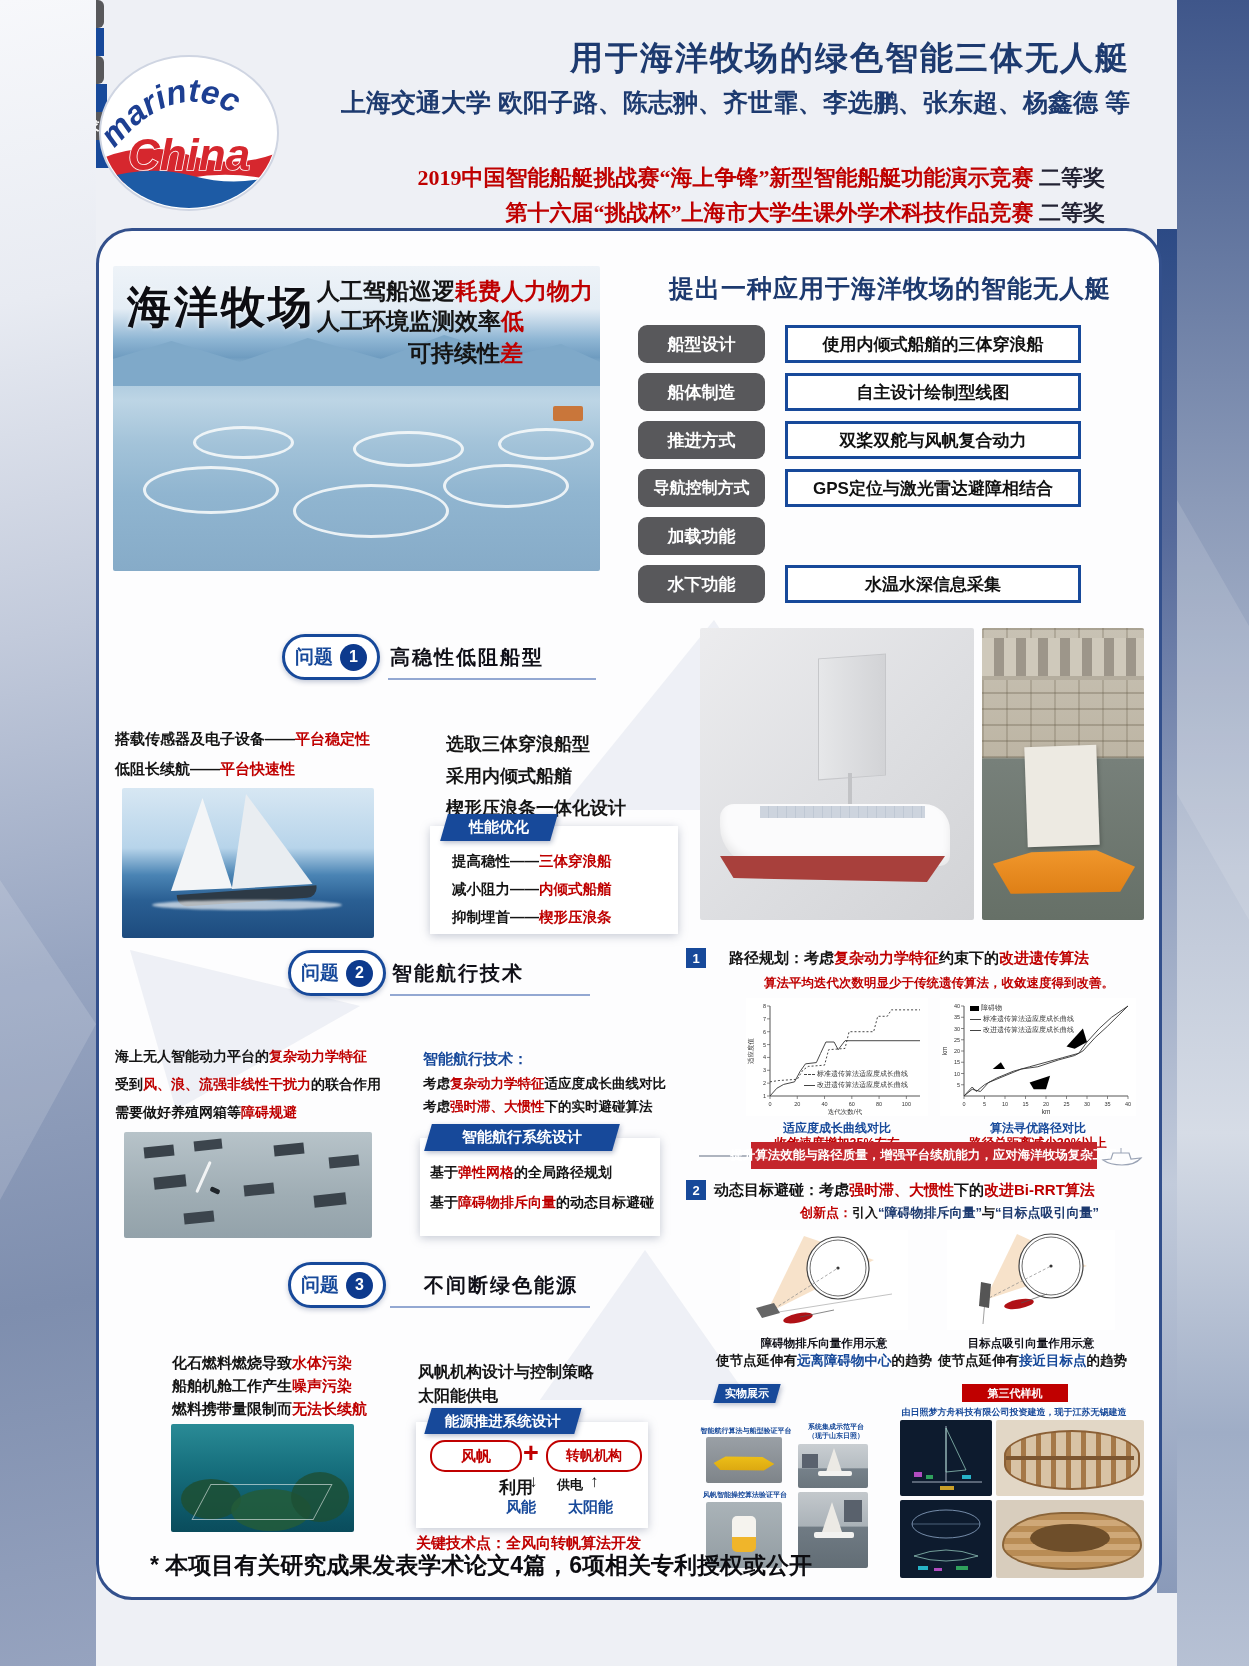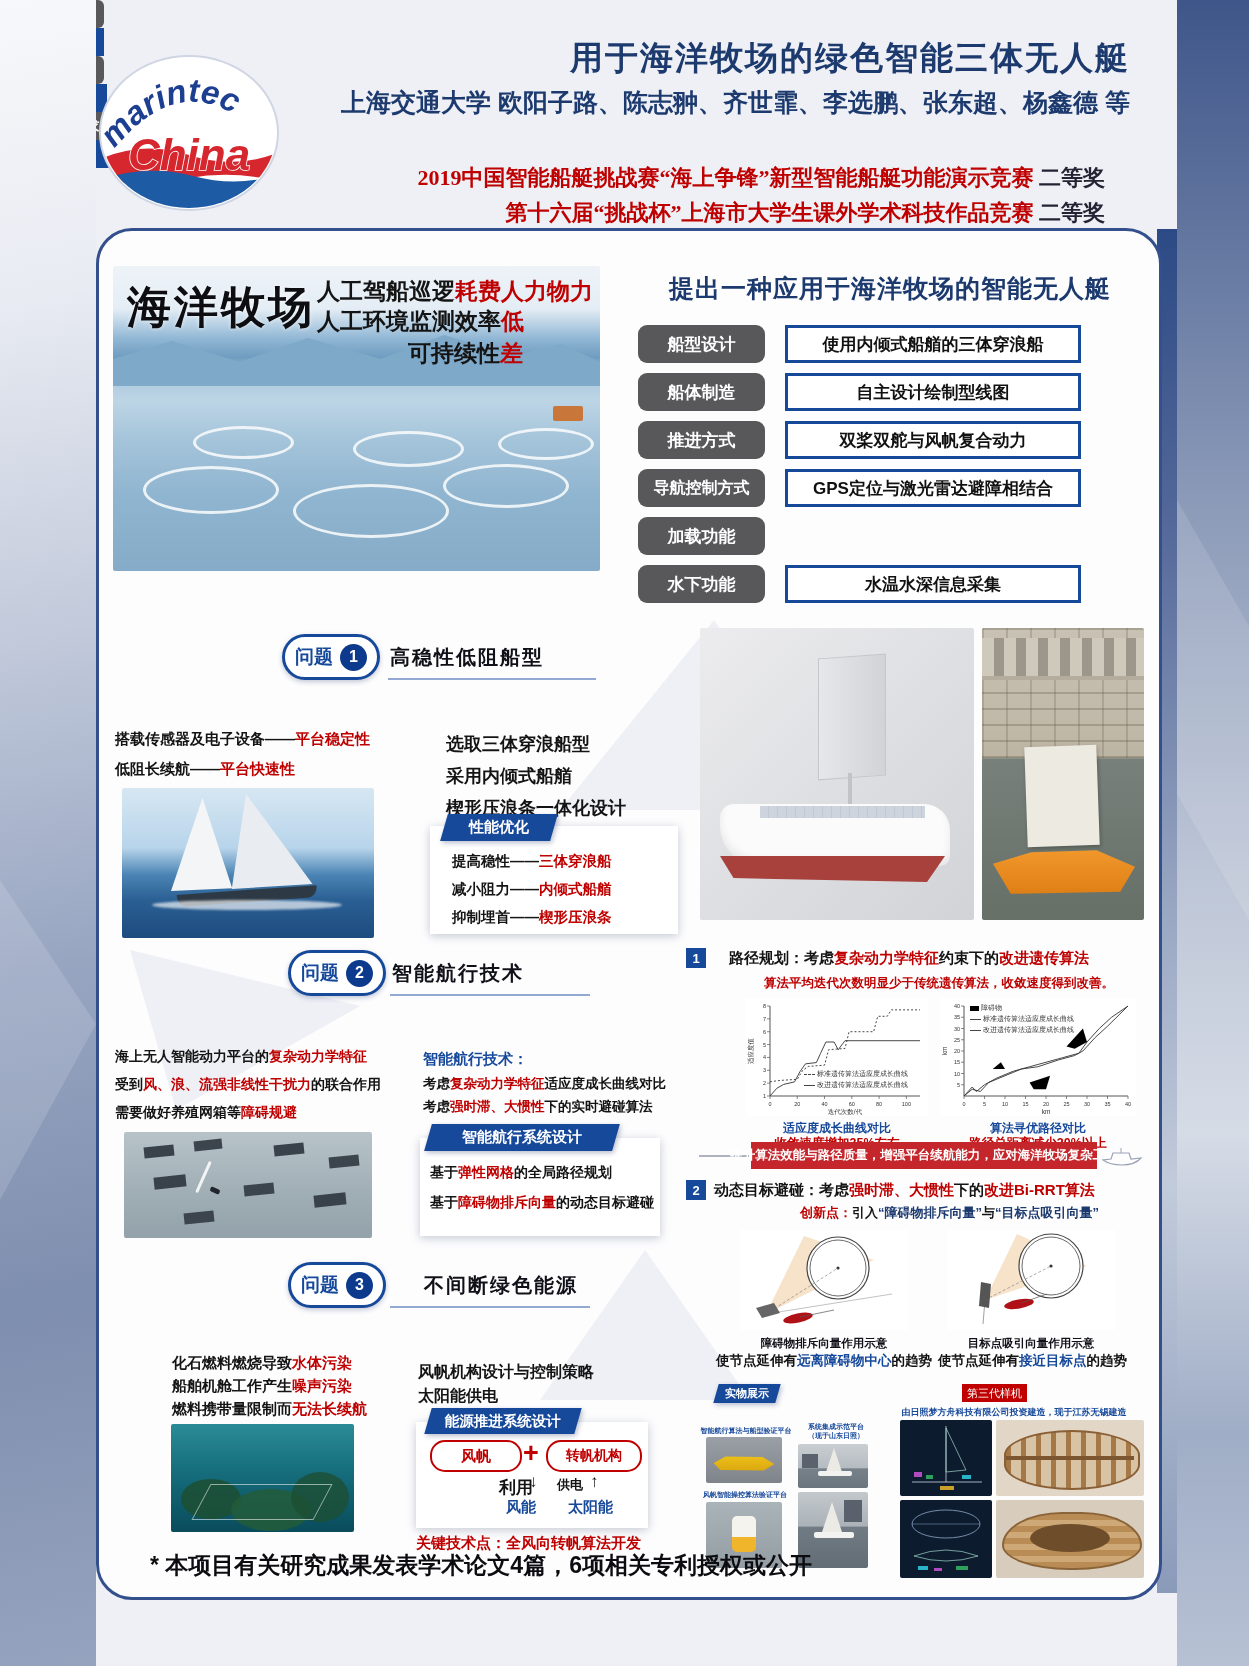--- a/index.html
+++ b/index.html
@@ -499,21 +499,21 @@
     <div class="abs" style="left:4px;top:10px;width:16px;height:14px;background:#5a626e;"></div>
     <div class="abs" style="left:28px;top:4px;width:16px;height:24px;background:#eceae5;clip-path:polygon(50% 0,100% 100%,0 100%);"></div>
     <div class="abs" style="left:20px;top:27px;width:34px;height:5px;background:#f2f2f0;border-radius:2px;"></div>
   </div>
   <div class="photo" style="left:798px;top:1492px;width:70px;height:76px;background:linear-gradient(180deg,#c3c8cc 0%,#aab2b8 45%,#707b84 46%,#626d75 100%);">
     <div class="abs" style="left:46px;top:8px;width:18px;height:22px;background:#59616c;"></div>
     <div class="abs" style="left:24px;top:10px;width:20px;height:30px;background:#eceae5;clip-path:polygon(50% 0,100% 100%,0 100%);"></div>
     <div class="abs" style="left:16px;top:40px;width:40px;height:6px;background:#f2f2f0;border-radius:2px;"></div>
   </div>
 
-  <div class="abs" style="left:962px;top:1384px;width:65px;height:18px;background:#c00000;color:#fff;font-weight:normal;font-size:11px;display:flex;align-items:center;justify-content:center;">
+  <div class="abs" style="left:962px;top:1384px;width:106px;height:18px;background:#c00000;color:#fff;font-weight:bold;font-size:11px;display:flex;align-items:center;justify-content:center;">
     <span>第三代样机</span>
   </div>
   <div class="cap-b" style="left:886px;top:1406px;width:256px;font-size:9px;">由日照梦方舟科技有限公司投资建造，现于江苏无锡建造</div>
   <div class="photo" style="left:900px;top:1420px;width:92px;height:76px;background:#0d1b2e;">
     <svg width="92" height="76" viewBox="0 0 92 76">
       <line x1="46" y1="6" x2="46" y2="62" stroke="#cdd6e4" stroke-width="0.8"></line>
       <path d="M46 8 L66 50 L46 52 Z" fill="none" stroke="#9fd8c8" stroke-width="0.7"></path>
       <line x1="12" y1="62" x2="82" y2="62" stroke="#cdd6e4" stroke-width="0.8"></line>
       <rect x="14" y="52" width="8" height="5" fill="#b14cc0"></rect>
       <rect x="26" y="55" width="7" height="4" fill="#2fa05c"></rect>

